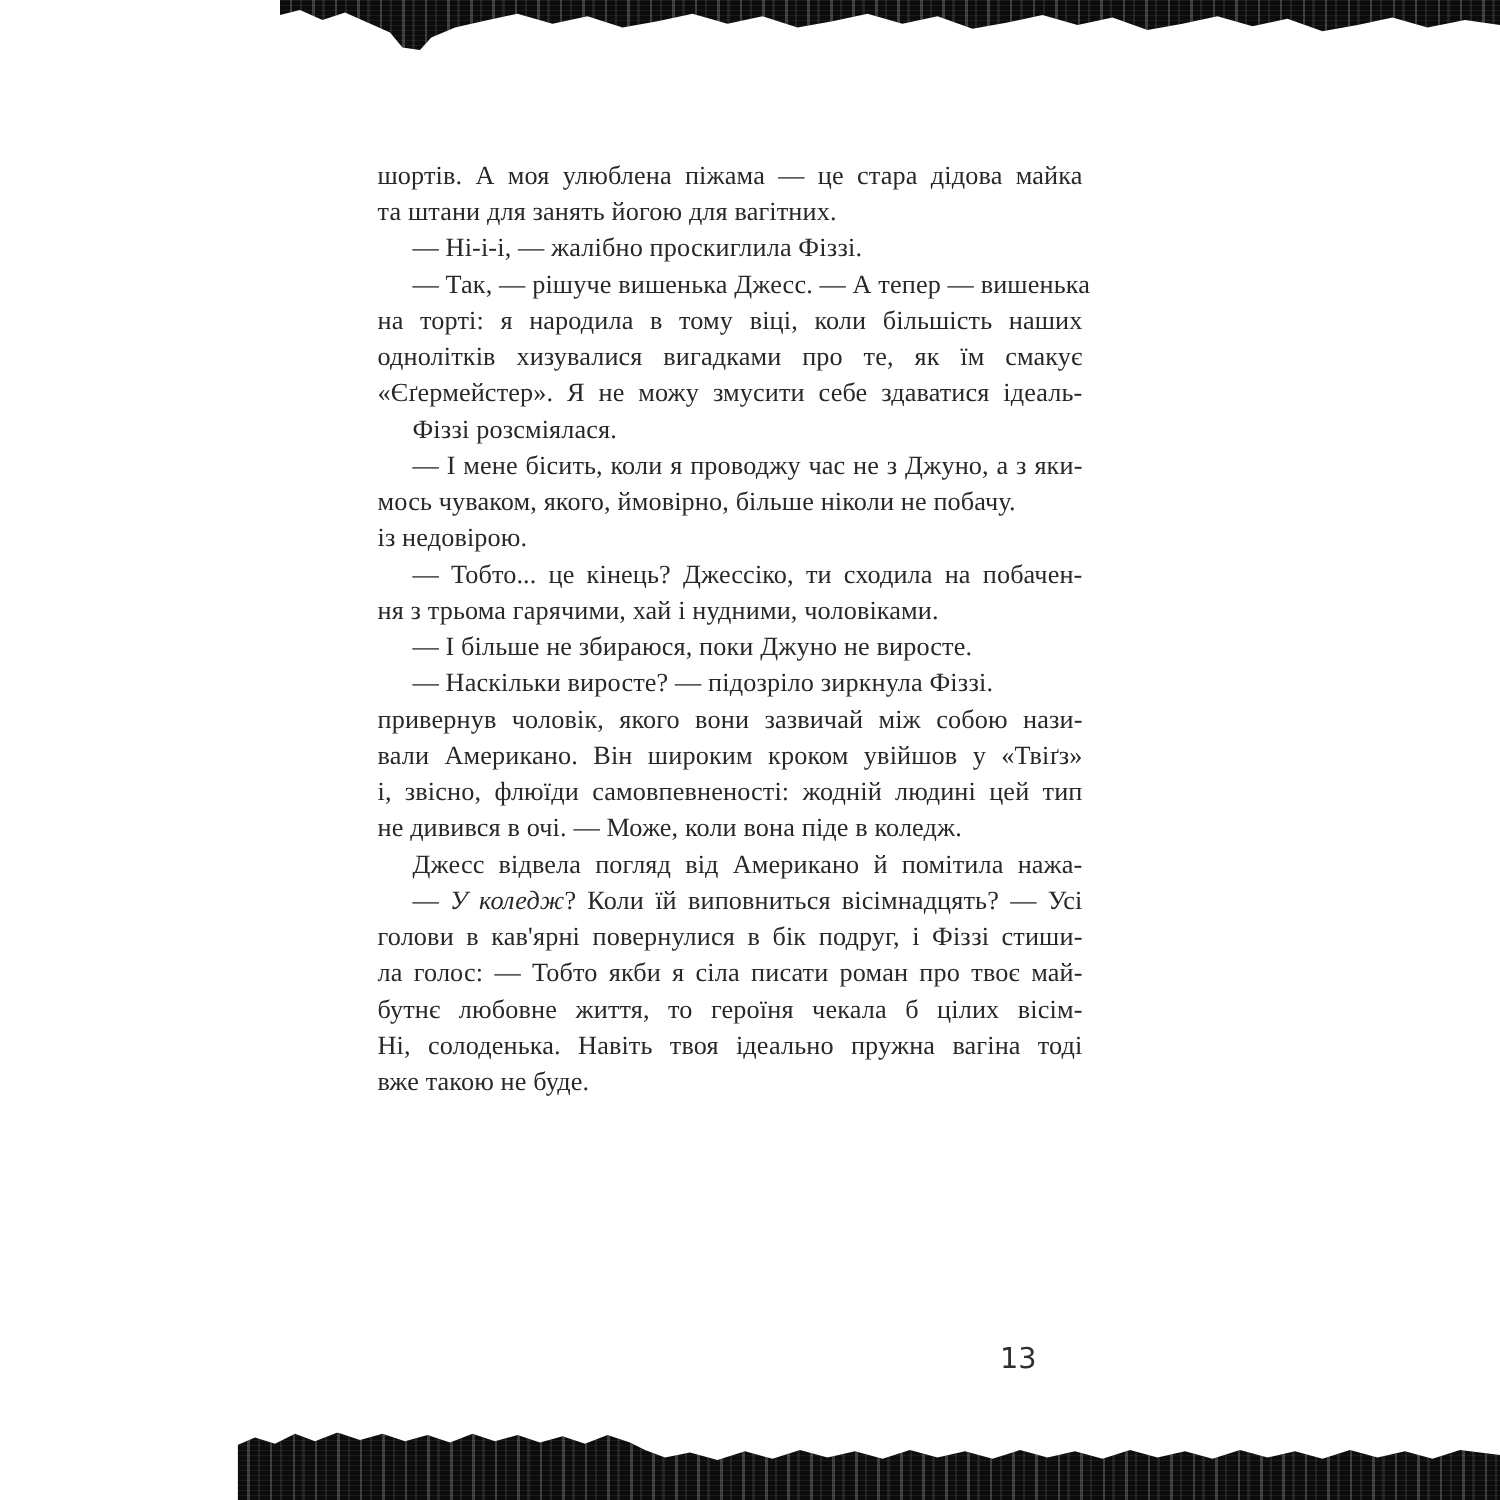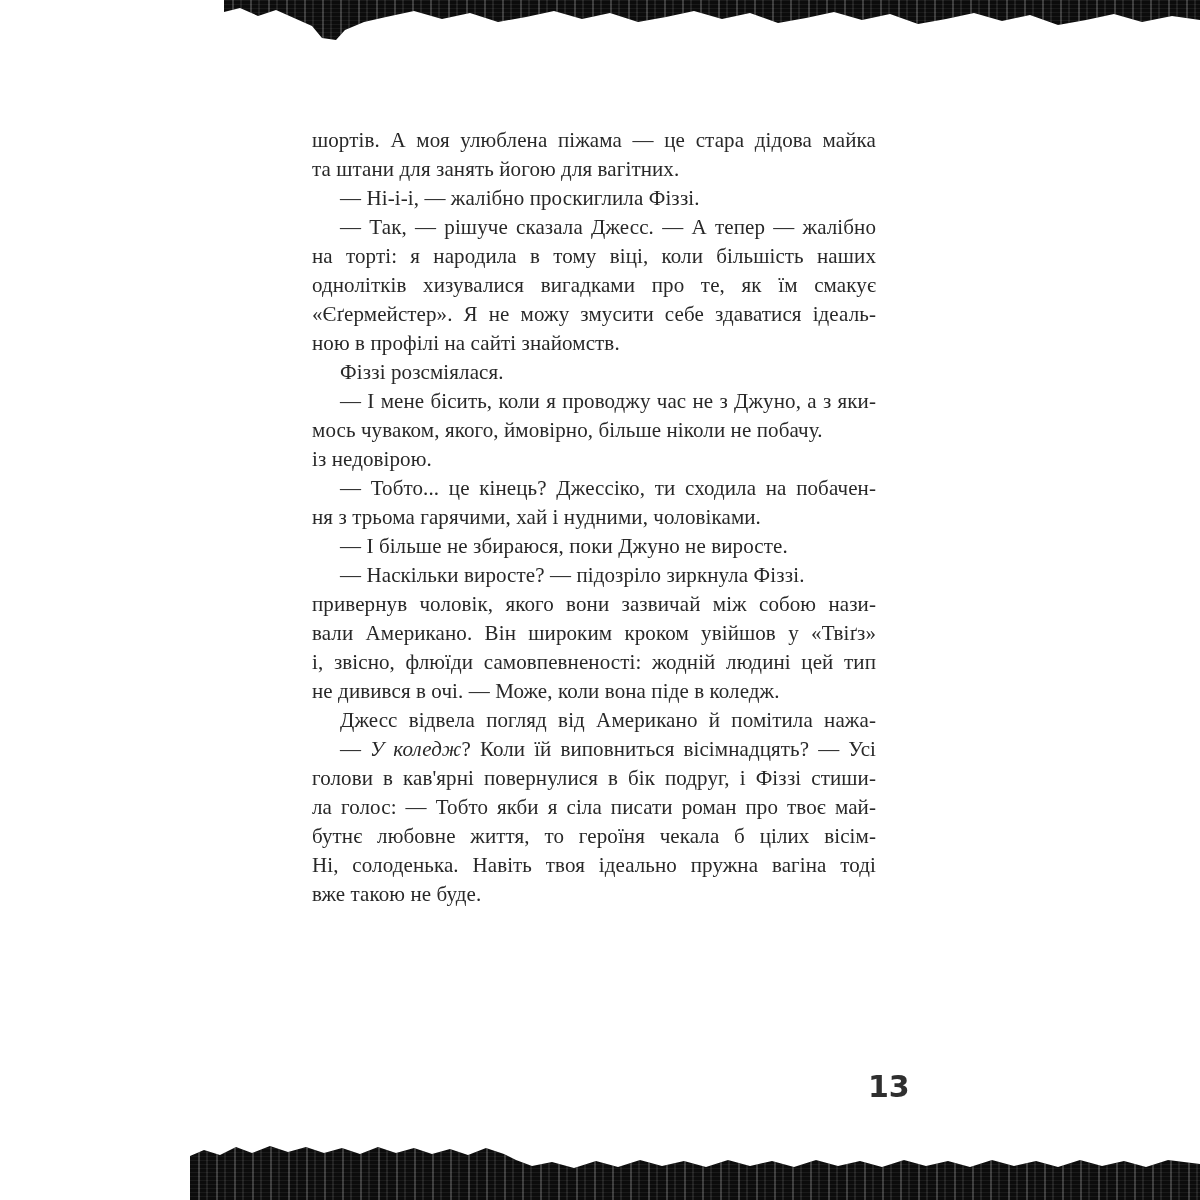--- a/index.html
+++ b/index.html
@@ -12,21 +12,21 @@
   body{
     width:1200px;height:1200px;
     background:var(--page-bg);
     position:relative;
     overflow:hidden;
     font-family:"Liberation Serif","DejaVu Serif",serif;
   }
   
   .text-block{
     position:absolute;
-    left:312px;top:126px;width:564px;
+    left:302px;top:126px;width:564px;
     font-size:21px;line-height:29px;
     color:var(--text-color);
     letter-spacing:.1px;
   }
   .line{
     height:29px;
     text-align:justify;
     text-align-last:justify;
     white-space:nowrap;
   }
@@ -35,25 +35,25 @@
   }
   .line.indent{
     padding-left:28px;
   }
   .line em{
     font-style:italic;
   }
   
   .page-number{
     position:absolute;
-    left:868px;top:1074px;
+    left:800px;top:1074px;
     width:40px;
     font-family:"DejaVu Sans","Liberation Sans",sans-serif;
-    font-weight:700;
-    font-size:30px;line-height:26px;
+    font-weight:400;
+    font-size:23px;line-height:26px;
     color:var(--pagenum-color);
   }
   
   .scan-bar{
     position:absolute;
     background:var(--bar-color);
   }
   .scan-bar::after{
     content:"";
     position:absolute;inset:0;
@@ -92,25 +92,24 @@
 </style>
 </head>
 <body>
 
 <div class="scan-bar scan-bar-top"></div>
 
 <div class="text-block">
     <div class="line">шортів. А моя улюблена піжама — це стара дідова майка</div>
     <div class="line para-end">та штани для занять йогою для вагітних.</div>
     <div class="line para-end indent">— Ні-і-і, — жалібно проскиглила Фіззі.</div>
-    <div class="line indent">— Так, — рішуче сказала Джесс. — А тепер — жалібно</div>
+    <div class="line indent">— Так, — рішуче вишенька Джесс. — А тепер — вишенька</div>
     <div class="line">на торті: я народила в тому віці, коли більшість наших</div>
     <div class="line">однолітків хизувалися вигадками про те, як їм смакує</div>
     <div class="line">«Єґермейстер». Я не можу змусити себе здаватися ідеаль-</div>
-    <div class="line para-end">ною в профілі на сайті знайомств.</div>
     <div class="line para-end indent">Фіззі розсміялася.</div>
     <div class="line indent">— І мене бісить, коли я проводжу час не з Джуно, а з яки-</div>
     <div class="line para-end">мось чуваком, якого, ймовірно, більше ніколи не побачу.</div>
     <div class="line para-end">із недовірою.</div>
     <div class="line indent">— Тобто... це кінець? Джессіко, ти сходила на побачен-</div>
     <div class="line para-end">ня з трьома гарячими, хай і нудними, чоловіками.</div>
     <div class="line para-end indent">— І більше не збираюся, поки Джуно не виросте.</div>
     <div class="line para-end indent">— Наскільки виросте? — підозріло зиркнула Фіззі.</div>
     <div class="line">привернув чоловік, якого вони зазвичай між собою нази-</div>
     <div class="line">вали Американо. Він широким кроком увійшов у «Твіґз»</div>

